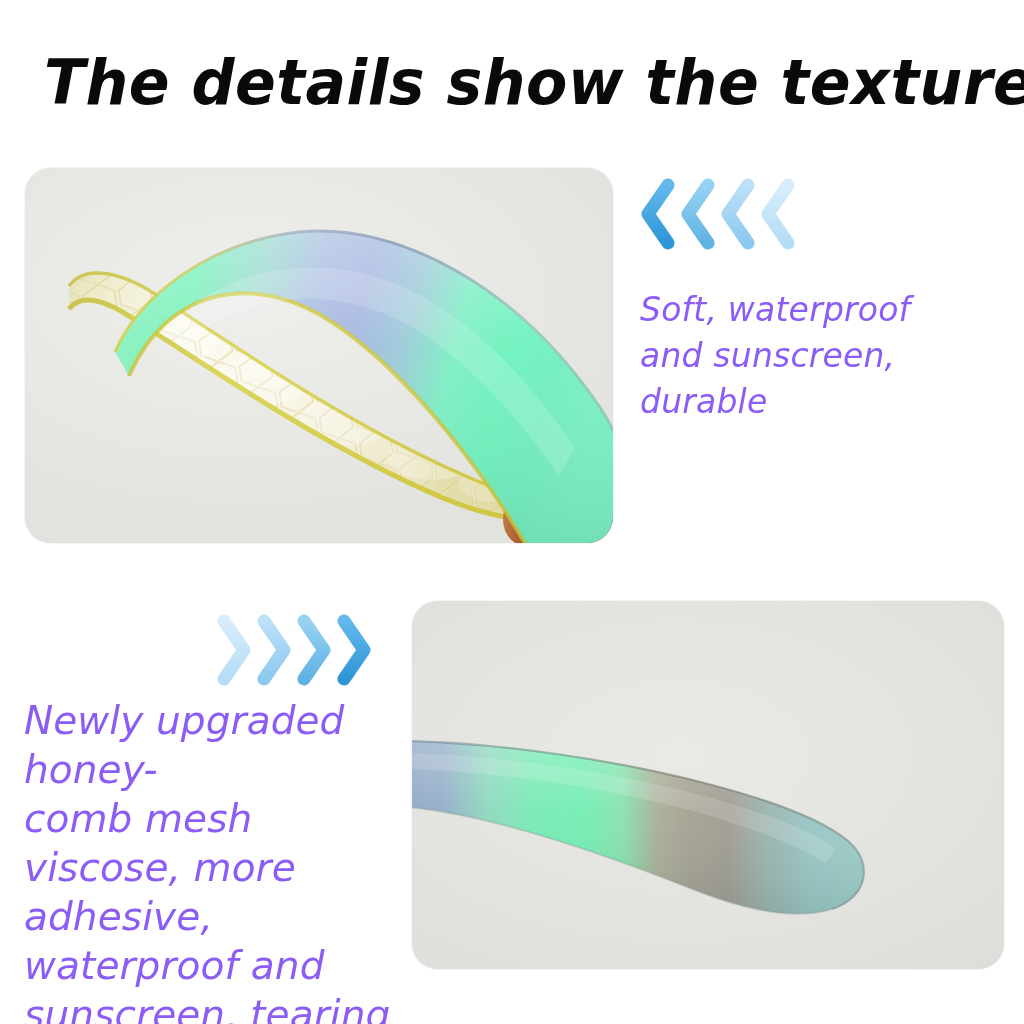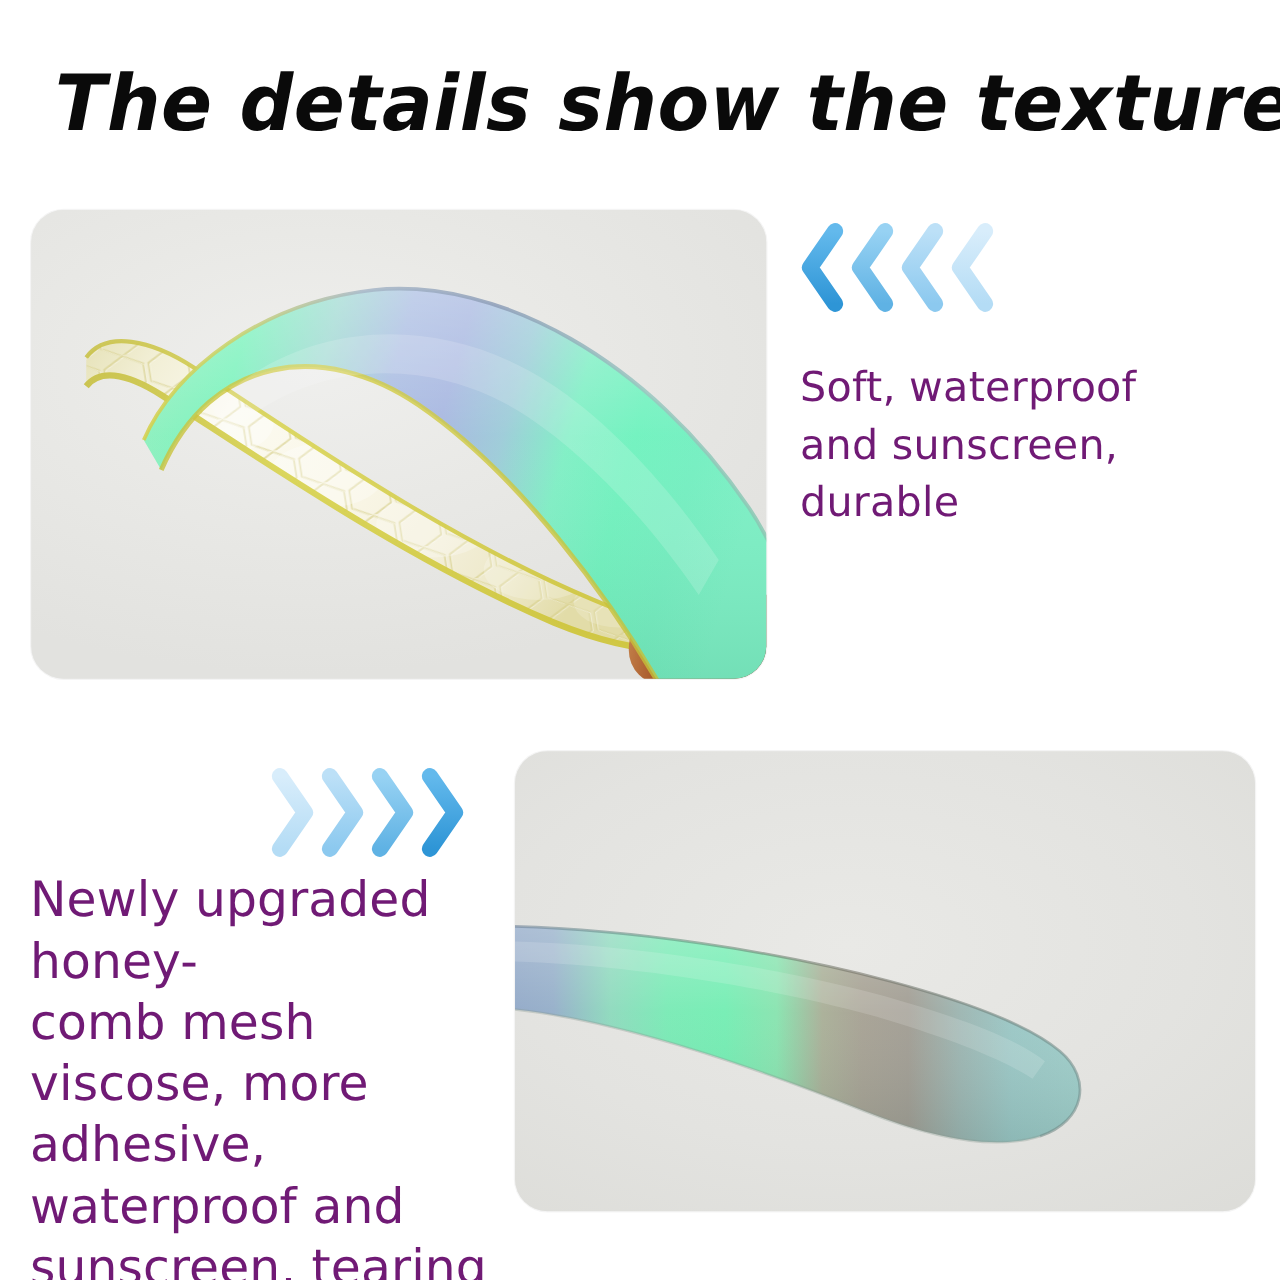--- a/index.html
+++ b/index.html
@@ -122,21 +122,22 @@
   .chevron {
     width: 40px;
     height: 74px;
     flex: 0 0 auto;
   }
 
   
   .caption {
     position: absolute;
     font-family: "DejaVu Sans", sans-serif;
-    color: #701a75;
+    font-style: italic;
+    color: #8b5cf6;
     white-space: pre-line;
   }
   #caption-top-right {
     left: 640px;
     top: 287px;
     width: 372px;
     font-size: 33px;
     line-height: 46px;
     letter-spacing: 0.2px;
   }

